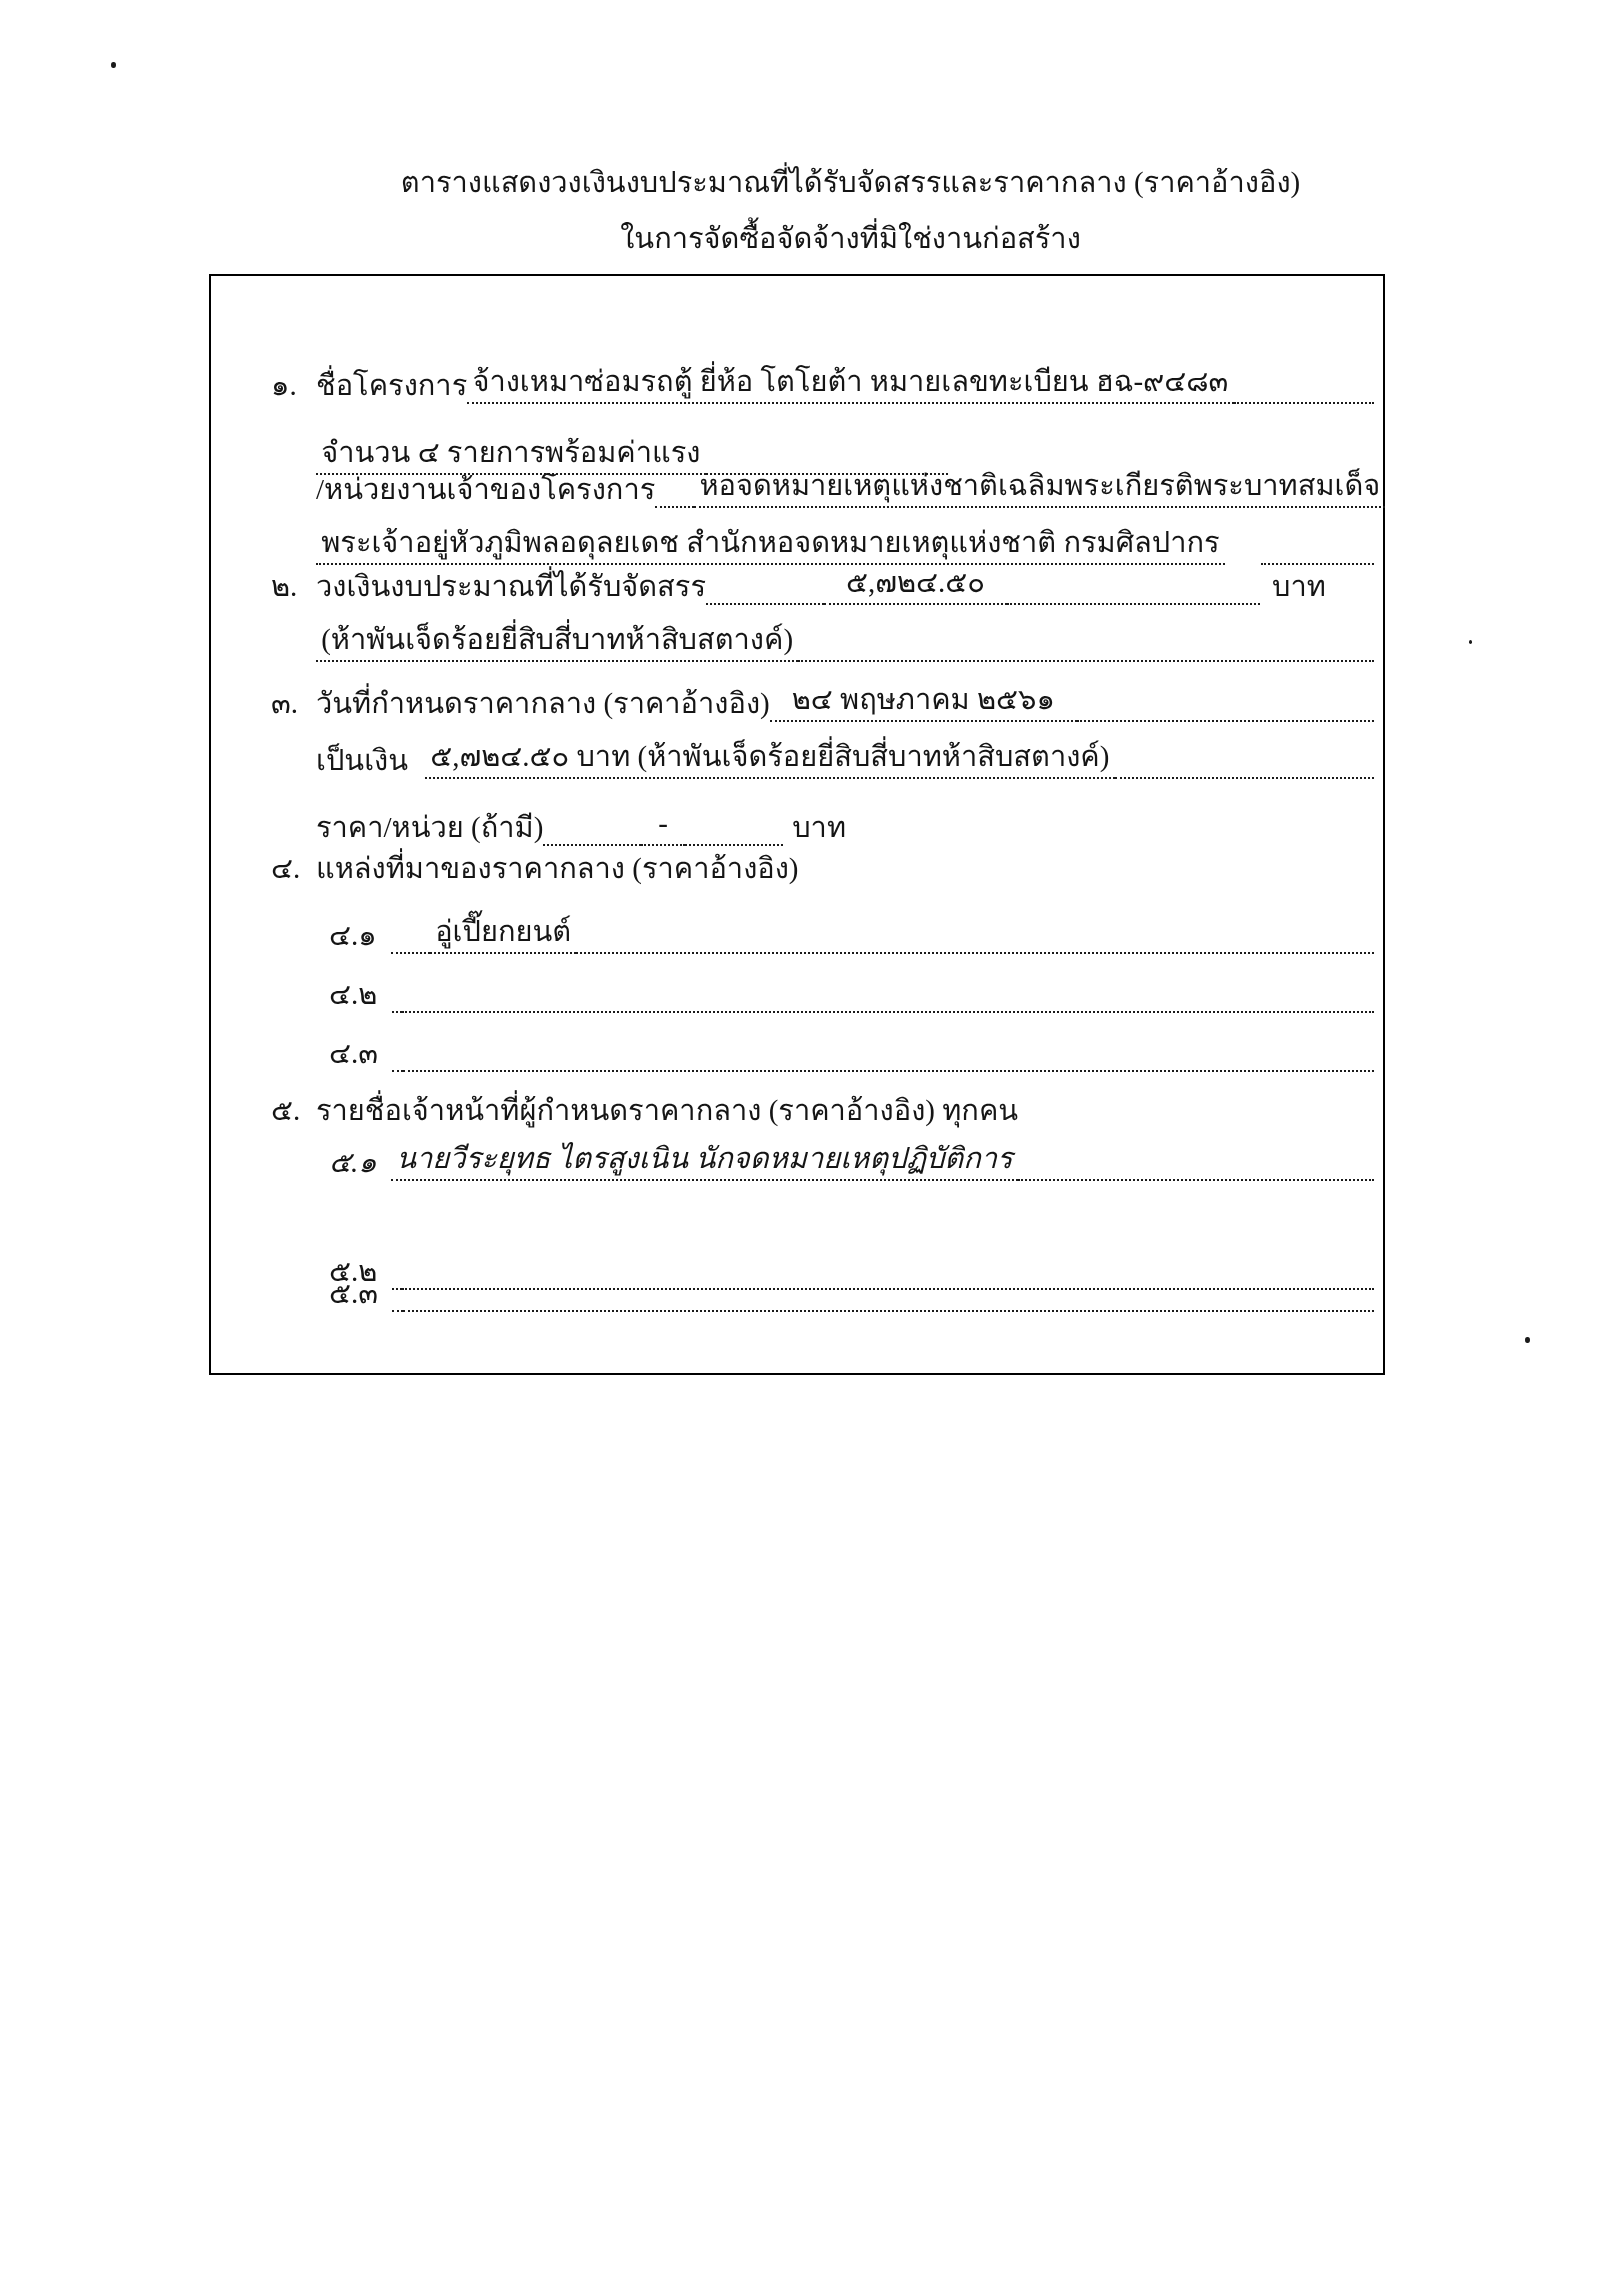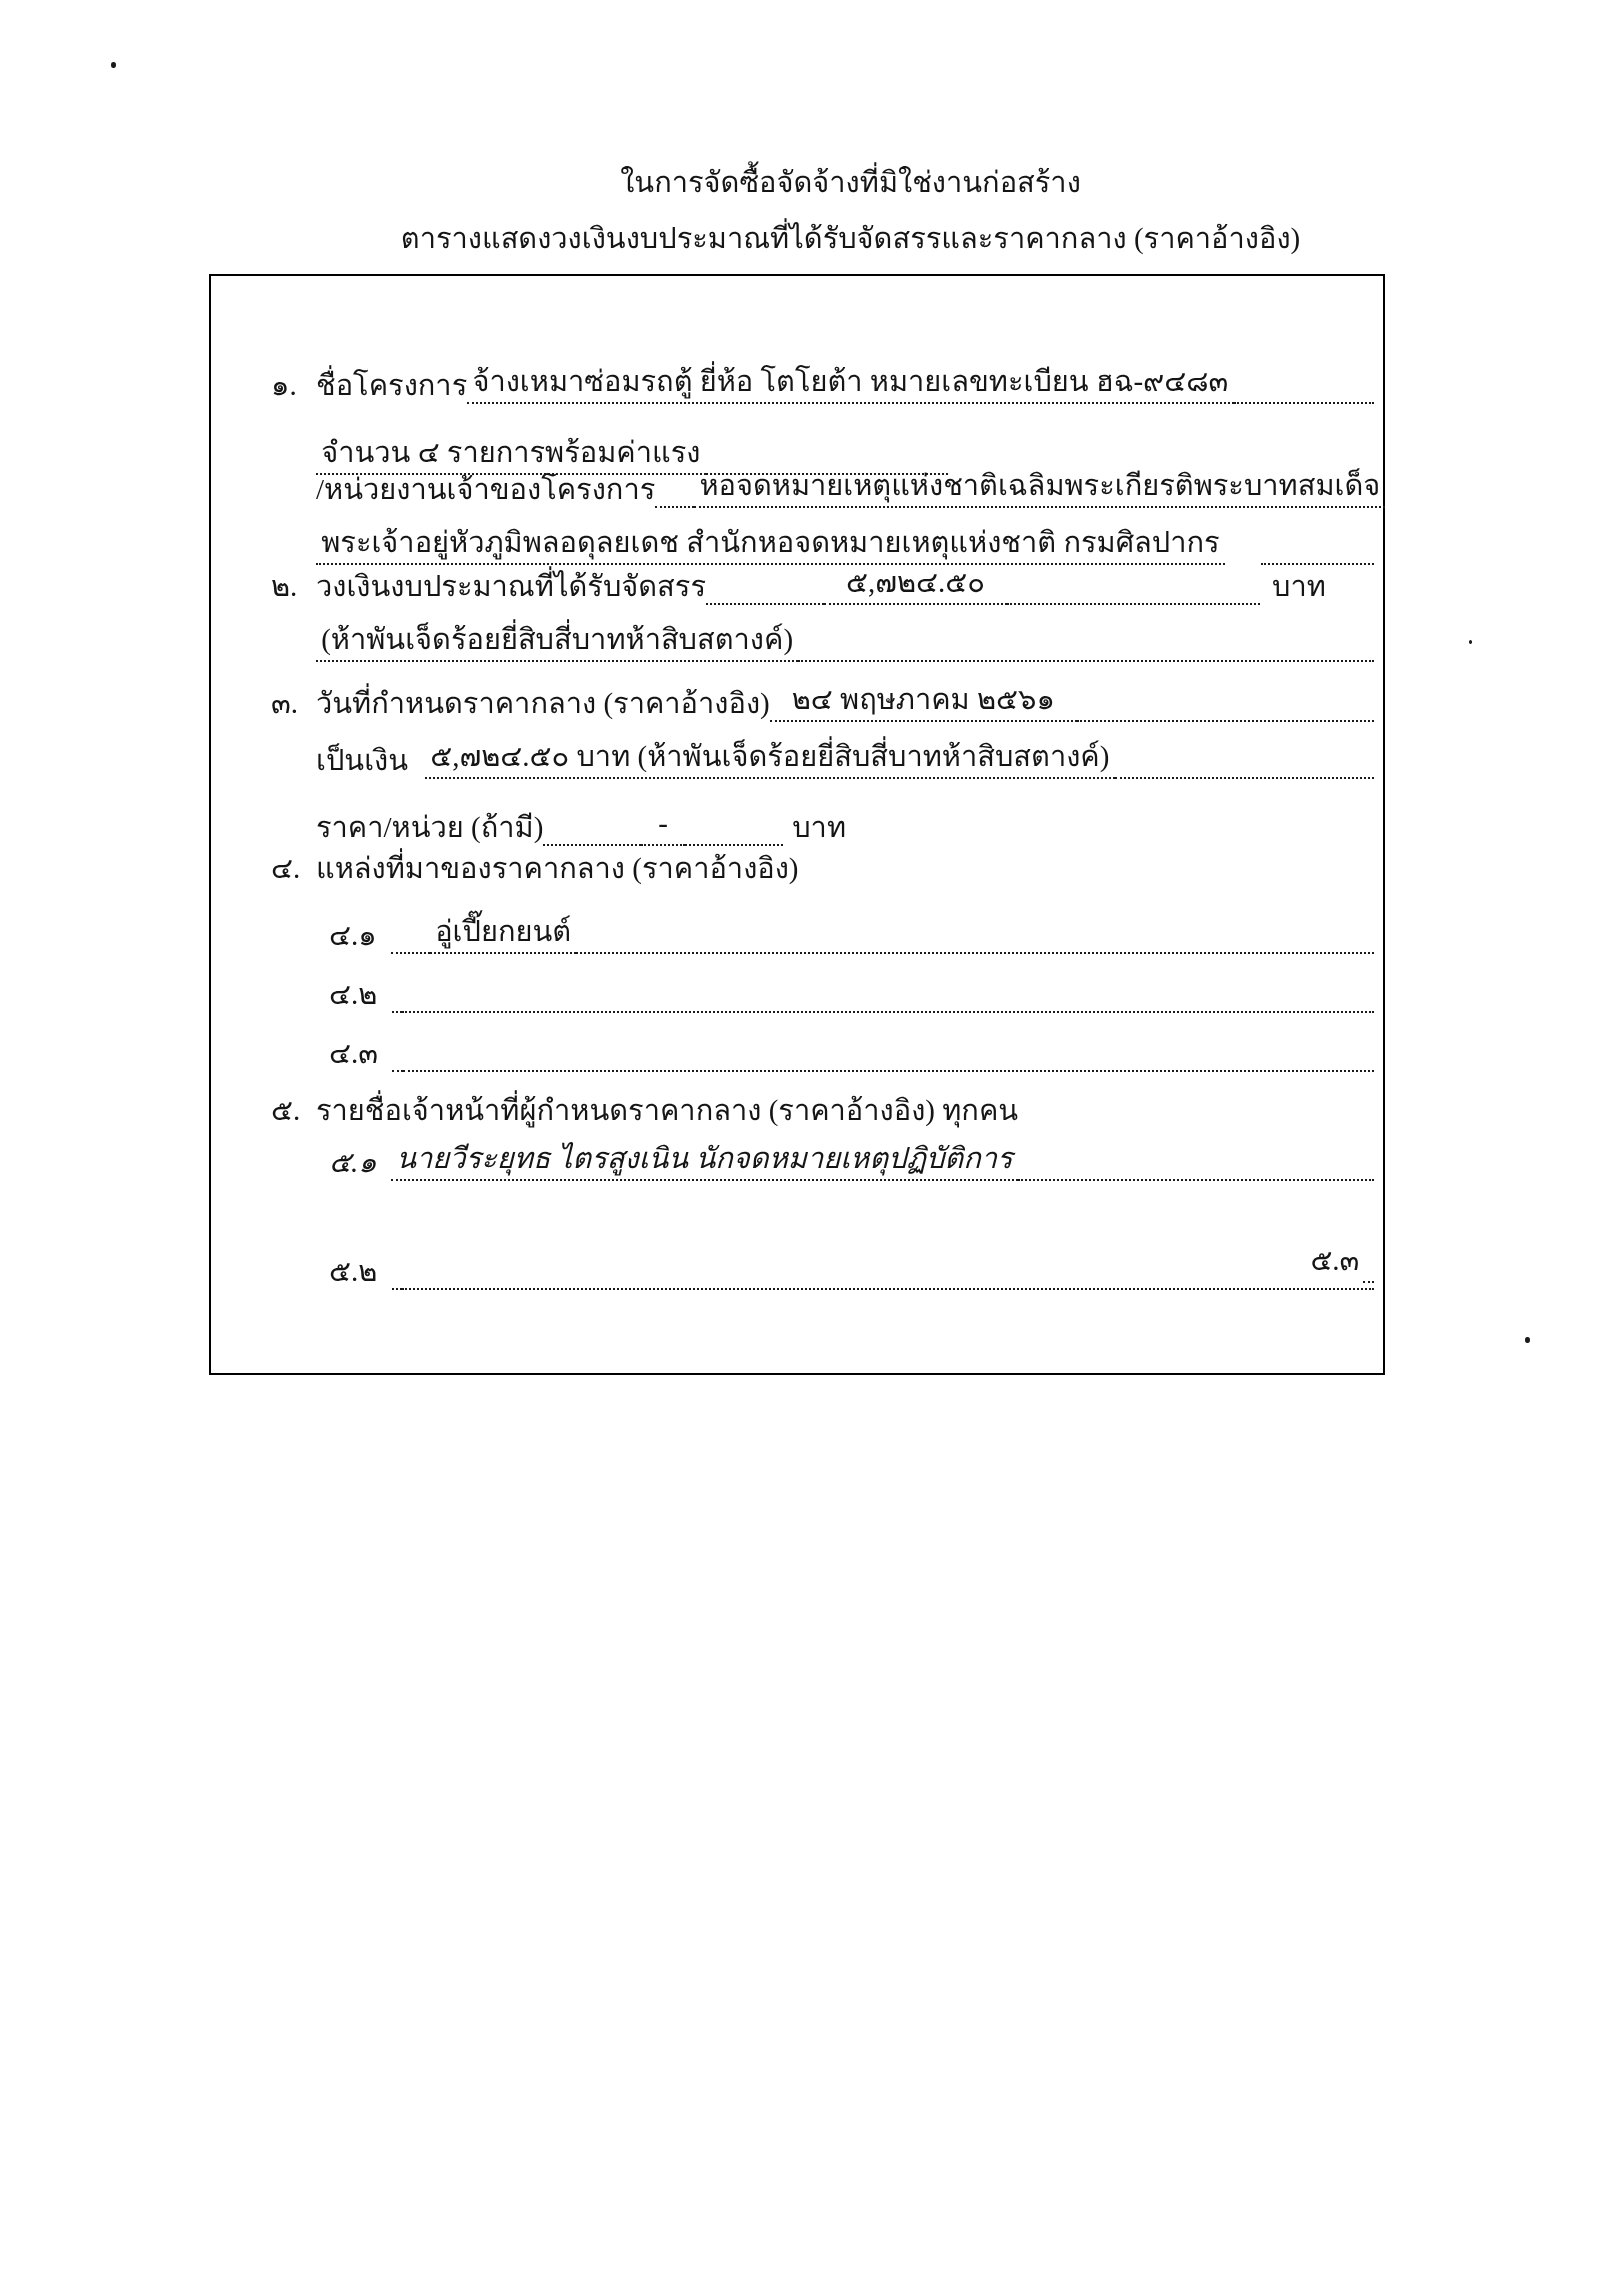--- a/index.html
+++ b/index.html
@@ -88,30 +88,30 @@
   .l-3a { top: 400px; }
   .l-3b { top: 457px; }
   .l-3c { top: 524px; }
   .l-4h { top: 565px; }
   .l-41 { top: 632px; }
   .l-42 { top: 691px; }
   .l-43 { top: 750px; }
   .l-5h { top: 807px; }
   .l-51 { top: 859px; font-style: italic; }
   .l-52 { top: 968px; }
-  .l-53 { top: 965px; flex-direction: column; }
+  .l-53 { top: 990px; }
 </style>
 </head>
 <body>
 
 <div class="page">
 
   <div class="title-block">
+    <div>ตารางแสดงวงเงินงบประมาณที่ได้รับจัดสรรและราคากลาง (ราคาอ้างอิง)</div>
     <div>ในการจัดซื้อจัดจ้างที่มิใช่งานก่อสร้าง</div>
-    <div>ตารางแสดงวงเงินงบประมาณที่ได้รับจัดสรรและราคากลาง (ราคาอ้างอิง)</div>
   </div>
 
   <div class="speck" style="left:111px; top:62px;"></div>
   <div class="speck" style="left:1525px; top:1337px;"></div>
   <div class="speck" style="left:1469px; top:640px; width:3.3px; height:3.9px;"></div>
 
   <div class="form-box">
 
     <div class="line l-1a">
       <span class="num">๑.</span>

